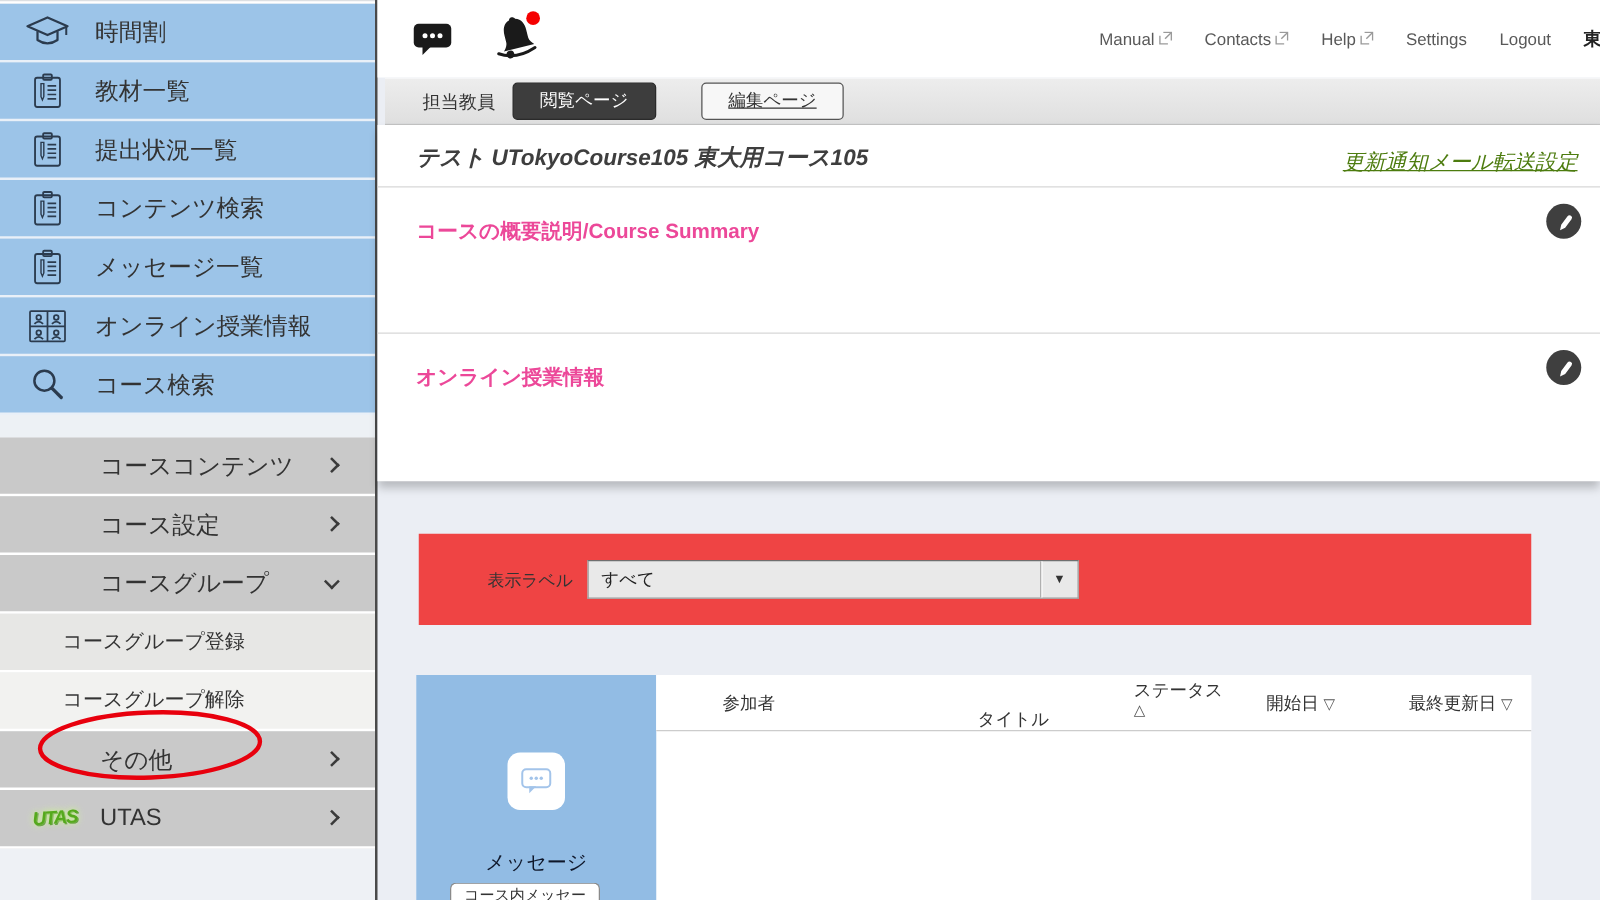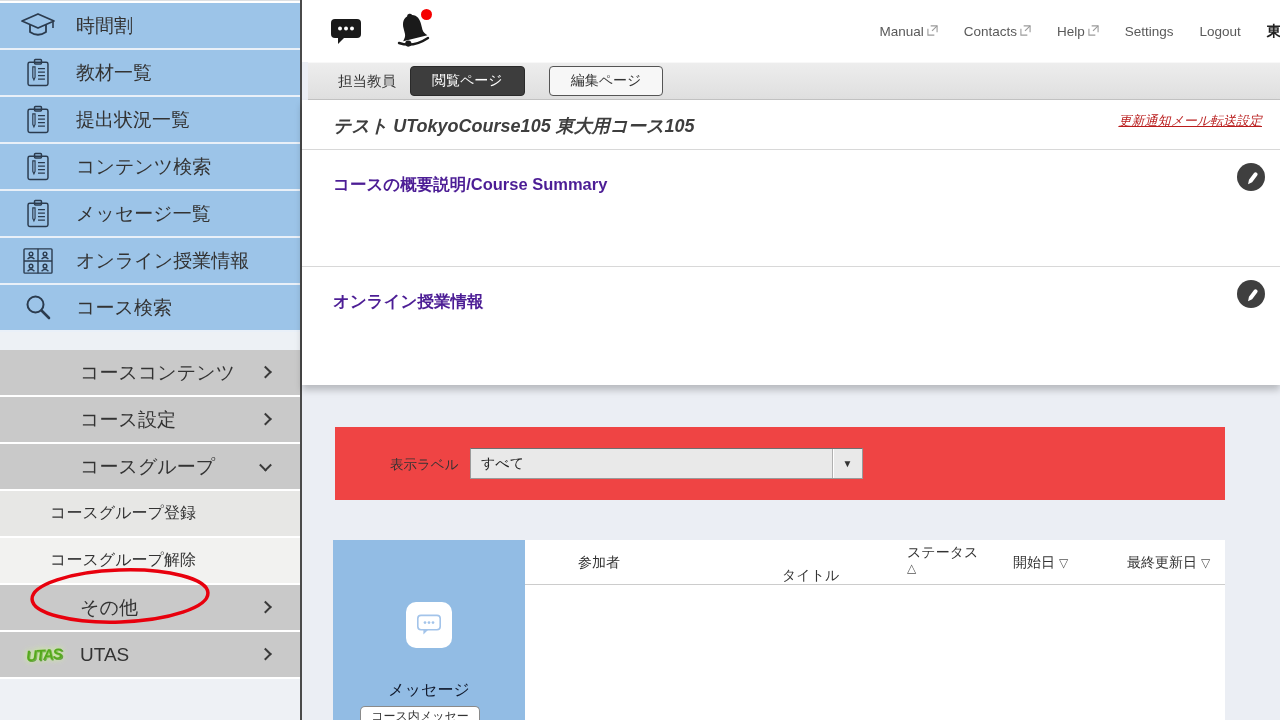--- a/index.html
+++ b/index.html
@@ -46,31 +46,31 @@
   .ext { display:inline-block; color:#9a9a9a; }
   .tb-user { font-size:14.5px; font-weight:bold; color:#222; }
 
   .tabbar { position:absolute; left:6px; top:62px; width:972px; height:38px;
             background:linear-gradient(#ededed,#dfdfdf);
             border-top:1px solid #f8f8f8; border-bottom:1px solid #c4c4c4;
             display:flex; align-items:center; }
   .role { margin-left:30px; font-size:14.5px; color:#333; }
   .tab { font-size:14px; border-radius:4px; padding:5px 21px; cursor:pointer; }
   .tab.active { margin-left:14px; background:#3d3d3d; color:#fff; border:1px solid #2a2a2a; }
-  .tab.idle { margin-left:24px; background:#f7f7f7; color:#333; border:1px solid #555; }
+  .tab.idle { margin-left:36px; background:#f7f7f7; color:#333; border:1px solid #555;text-decoration:underline; }
 
   .headerblock { position:absolute; left:0; top:100px; width:978px; height:285px; background:#fff;
                  box-shadow:0 5px 7px rgba(0,0,0,0.22); }
   .titlerow { height:50px; border-bottom:1px solid #d8d8d8; position:relative;font-style:italic; }
   .course-title { position:absolute; left:31px; top:14px; font-size:18px; font-weight:bold; color:#3e3e3e; }
-  .mail-link { position:absolute; right:18px; top:12px; font-size:13px; color:#b91c1c;
+  .mail-link { position:absolute; right:18px; top:18px; font-size:17px; color:#4d7c0f;
                text-decoration:underline; cursor:pointer; }
   .sect { height:117px; position:relative; }
   .sect.first { border-bottom:1px solid #d8d8d8; }
-  .sect h2 { position:absolute; left:31px; top:24px; font-size:16.5px; color:#4c1d95; }
+  .sect h2 { position:absolute; left:31px; top:24px; font-size:16.5px; color:#ec4899; }
   .pencil { position:absolute; right:15px; top:13px; width:28px; height:28px; border-radius:50%;
             background:#3f3f3f; display:flex; align-items:center; justify-content:center; cursor:pointer; }
 
   .filterpanel { position:absolute; left:33px; top:427px; width:890px; height:73px; background:#ef4444; }
   .filter-label { position:absolute; left:55px; top:29px; font-size:13.5px; color:#333; }
   .select { position:absolute; left:135px; top:21px; width:393px; height:31px;
             background:#e9e9e9; border:1px solid #9a9a9a; border-top-color:#6f6f6f;
             display:flex; align-items:center; cursor:pointer; }
   .select .val { flex:1; padding-left:10px; font-size:14px; color:#222; }
   .select .arrow { width:30px; height:100%; border-left:1px solid #b0b0b0;

